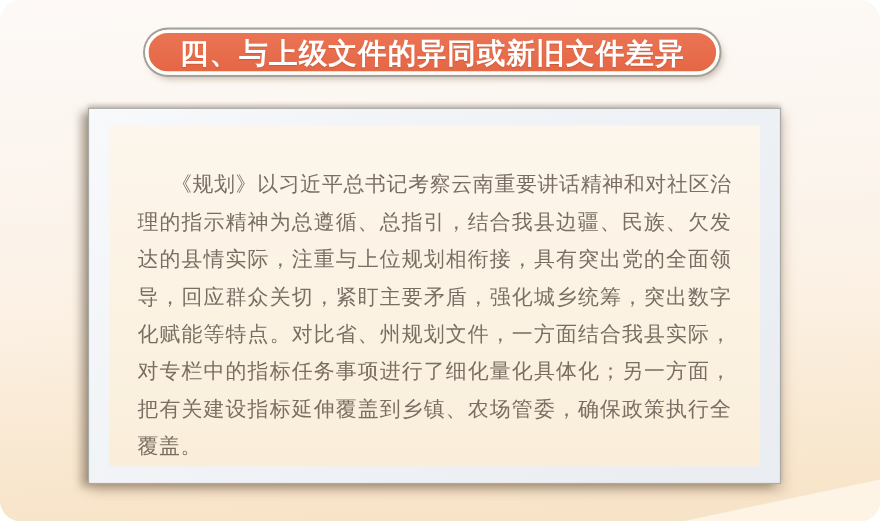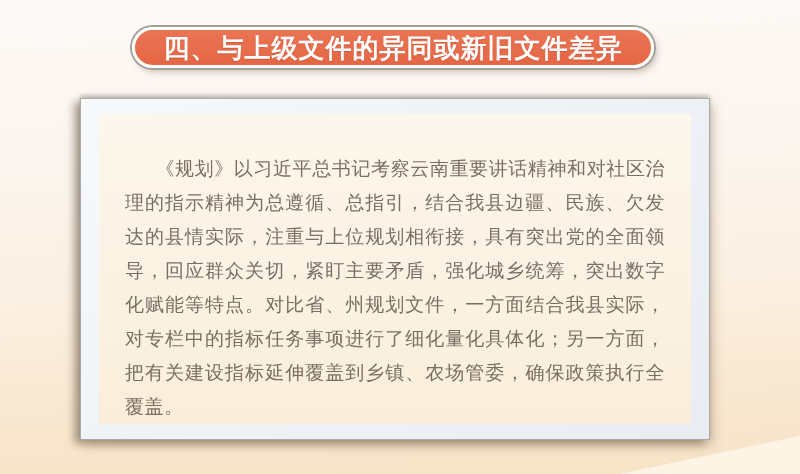--- a/index.html
+++ b/index.html
@@ -16,20 +16,21 @@
     position: relative;
     width: 800px;
     height: 474px;
     overflow: hidden;
     background: linear-gradient(178deg,
       #fdf9f6 0%,
       #fcf5ee 35%,
       #fbf0e2 60%,
       #f9e8d1 82%,
       #f7e3c6 100%);
+    border-radius: 19px;
   }
   
   .bg-wedge {
     position: absolute;
     left: 620px;
     top: 436px;
     width: 180px;
     height: 38px;
     background: #fdf4e6;
     clip-path: polygon(0 100%, 100% 0, 100% 100%);

